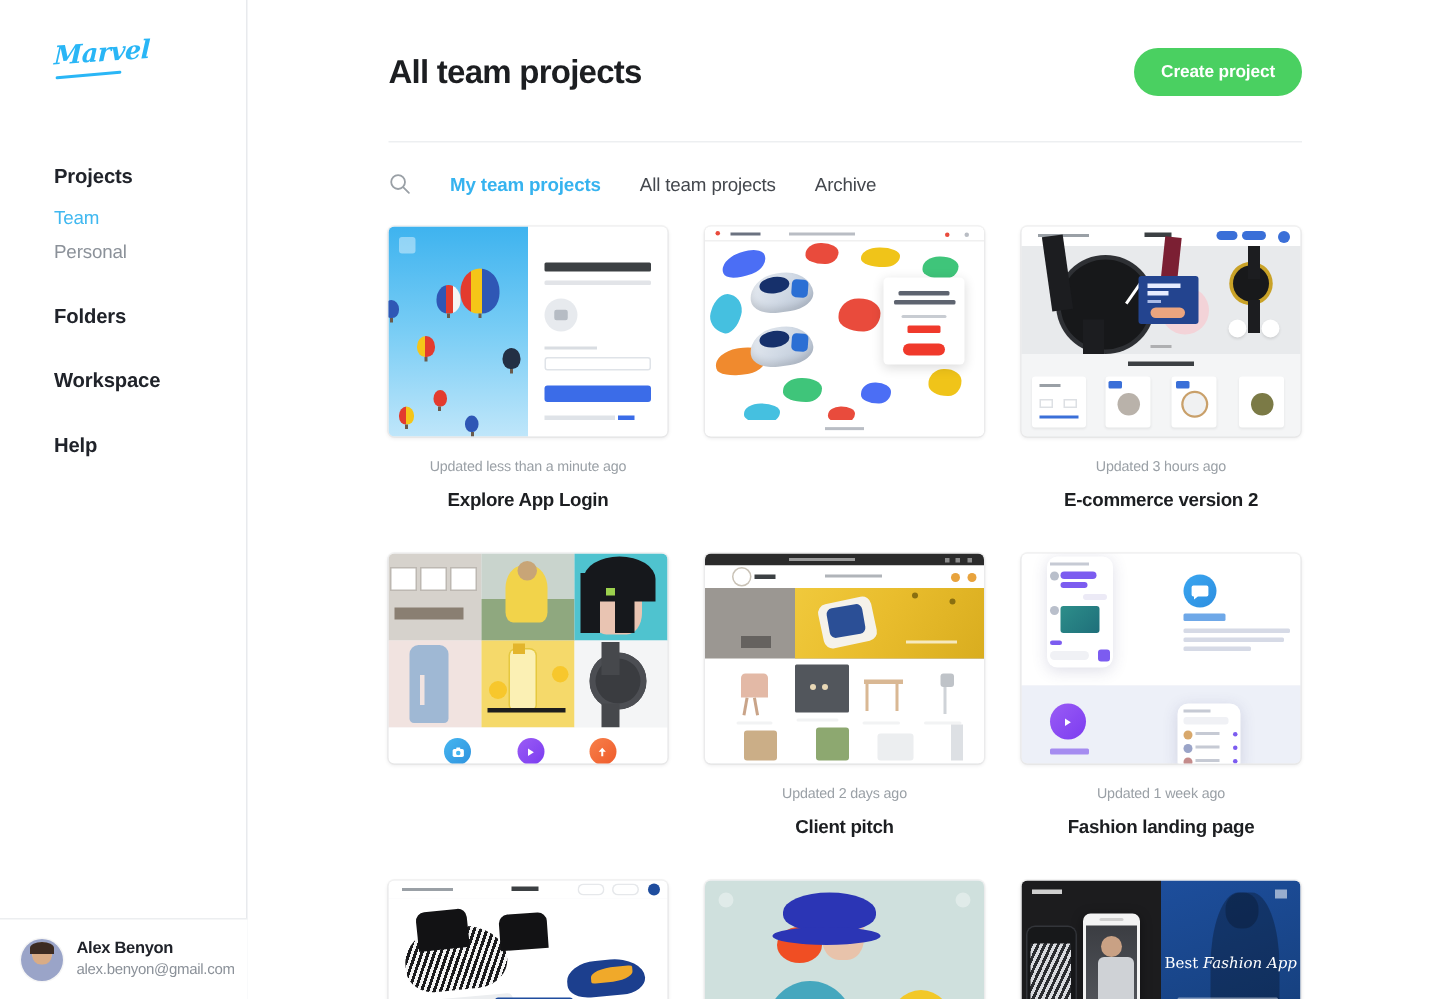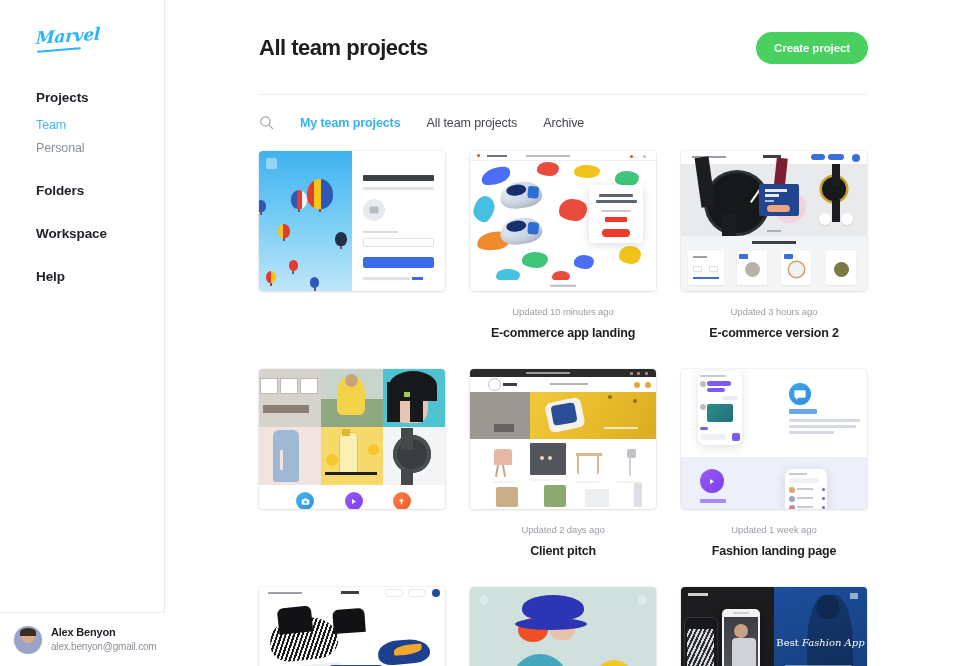--- a/index.html
+++ b/index.html
@@ -38,21 +38,21 @@
   }
   .logo-underline {
     position: absolute;
     left: 1px; top: 19px;
     width: 44px; height: 2px;
     background: #29b6f6;
     border-radius: 2px;
     transform: rotate(-5deg);
   }
 
-  .nav { margin-top: 36px; }
+  .nav { margin-top: 56px; }
   .nav-head {
     font-size: 13.5px; font-weight: 700; color: #20232a;
     padding: 0 0 0 36px; margin-bottom: 13px;
     letter-spacing: -0.1px;
   }
   .nav-sub {
     font-size: 12.5px; color: #8b9199;
     padding: 0 0 0 36px; margin-bottom: 9px;
     letter-spacing: -0.1px;
     cursor: pointer;
@@ -362,20 +362,24 @@
             <div class="pane-title"></div>
             <div class="pane-sub"></div>
             <div class="pane-av"></div>
             <div class="pane-lbl" style="top:57%;"></div>
             <div class="pane-inp" style="top:62%;"></div>
             <div class="pane-btn" style="top:76%;"></div>
             <div class="pane-foot" style="top:90%;"></div>
             <div class="pane-link" style="top:90%;"></div>
           </div>
         </div>
+        <div class="card-meta">
+          <div class="card-updated">Updated less than a minute ago</div>
+          <div class="card-title">Explore App Login</div>
+        </div>
       </div>
 
       <div class="card">
         <div class="thumb">
           <div class="t splash-bg">
             <div class="t sp" style="left:6%;top:12%;width:30px;height:16px;background:#4b6ef5;transform:rotate(-20deg);"></div>
             <div class="t sp" style="left:36%;top:8%;width:22px;height:14px;background:#e94b3c;"></div>
             <div class="t sp" style="left:56%;top:10%;width:26px;height:13px;background:#f0c419;"></div>
             <div class="t sp" style="left:78%;top:14%;width:24px;height:15px;background:#3fc57a;"></div>
             <div class="t sp" style="left:2%;top:32%;width:20px;height:26px;background:#45c0e0;transform:rotate(15deg);"></div>
@@ -398,24 +402,20 @@
             <div class="promo-btn" style="left:24%;top:76%;width:52%;"></div>
           </div>
           <div class="t navbar2">
             <div class="t" style="left:4%;top:3px;width:3px;height:3px;border-radius:50%;background:#e94b3c;"></div>
             <div class="t" style="left:9%;top:4px;width:20px;height:2px;background:#6b7280;"></div>
             <div class="t" style="left:30%;top:4px;width:44px;height:2px;background:#b9bdc4;"></div>
             <div class="t" style="left:86%;top:3.5px;width:3px;height:3px;border-radius:50%;background:#e94b3c;"></div>
             <div class="t" style="left:93%;top:3.5px;width:3px;height:3px;border-radius:50%;background:#b9bdc4;"></div>
           </div>
           <div class="t ftr2"></div>
-        </div>
-        <div class="card-meta">
-          <div class="card-updated">Updated 10 minutes ago</div>
-          <div class="card-title">E-commerce app landing</div>
         </div>
       </div>
 
       <div class="card">
         <div class="thumb">
           <div class="t w-nav">
             <div class="t" style="left:6%;top:5px;width:34px;height:2px;background:#9aa0a6;"></div>
             <div class="t" style="left:44%;top:4px;width:18px;height:3px;background:#3c4043;"></div>
             <div class="t" style="left:70%;top:3px;width:14px;height:6px;border-radius:4px;background:#3a6fd8;"></div>
             <div class="t" style="left:79%;top:3px;width:16px;height:6px;border-radius:4px;background:#3a6fd8;"></div>

